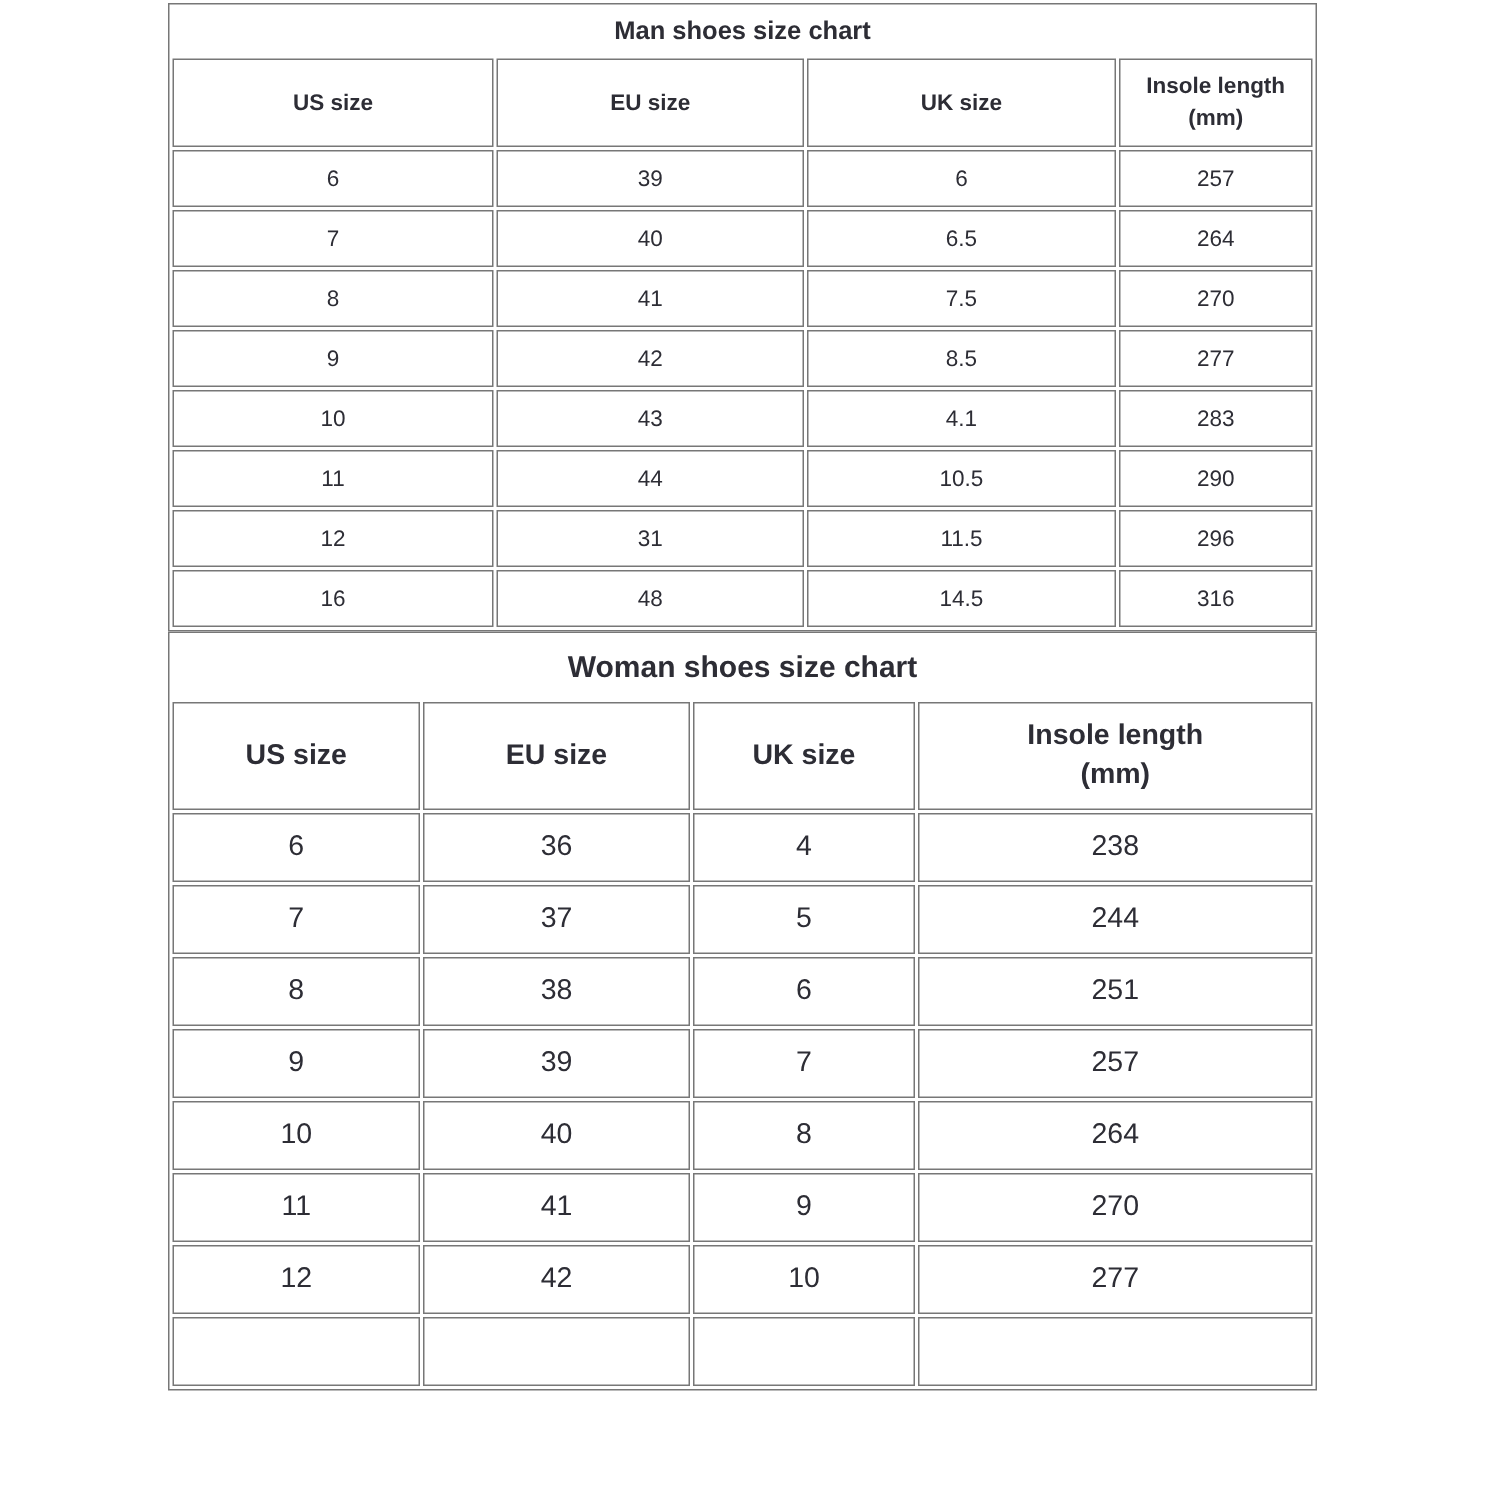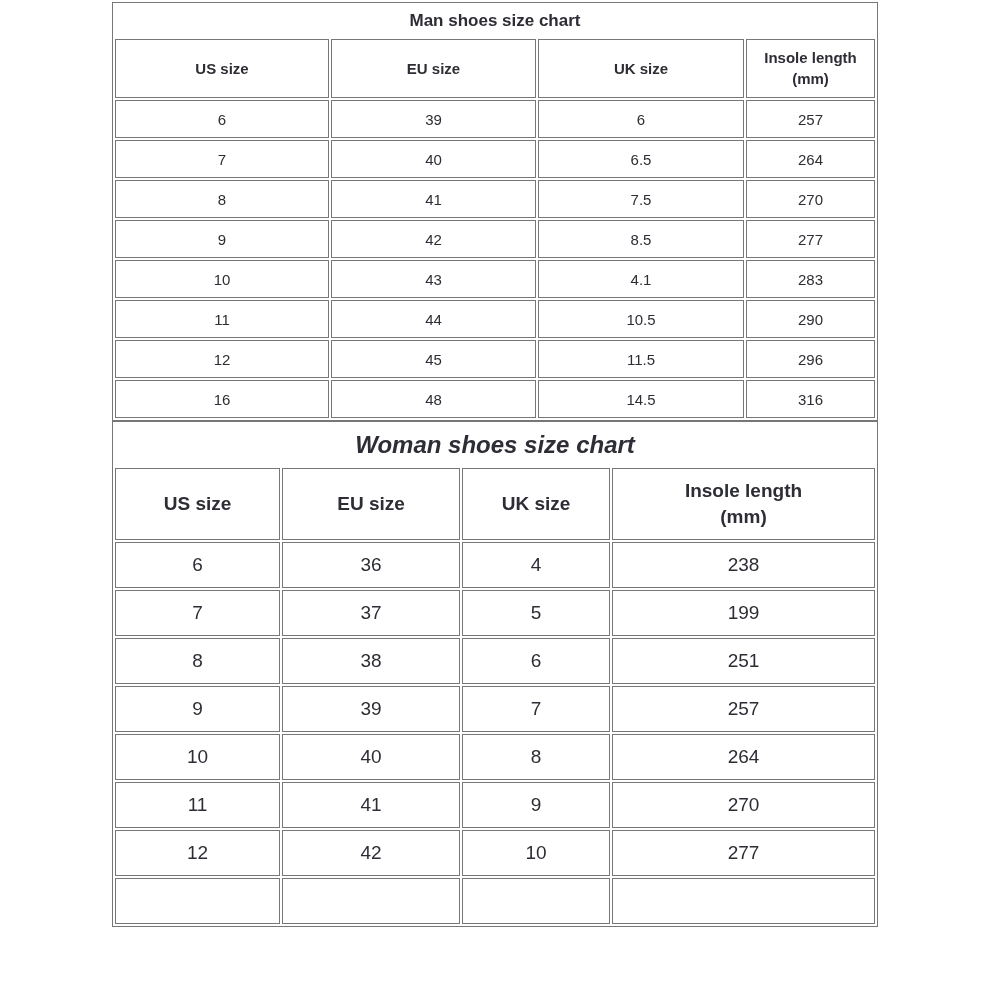--- a/index.html
+++ b/index.html
@@ -49,21 +49,21 @@
   }
   .insole {
     white-space: pre-line;
     line-height: 1.35;
   }
   
   table.man .title-cell { height: 32px; font-size: 17px; }
   table.man th { height: 57px; font-size: 15px; font-weight: bold; }
   table.man td.cell { height: 36px; font-size: 15px; }
   
-  table.woman .title-cell { height: 42px; font-size: 24px; font-style: italic; }
+  table.woman .title-cell { height: 42px; font-size: 20px; }
   table.woman th { height: 70px; font-size: 19px; font-weight: bold; }
   table.woman td.cell { height: 44px; font-size: 19px; }
 </style>
 </head>
 <body>
 
 <div class="sheet">
   <div class="tables">
 
     <table class="man">
@@ -115,21 +115,21 @@
         <td class="cell">283</td>
       </tr>
       <tr>
         <td class="cell">11</td>
         <td class="cell">44</td>
         <td class="cell">10.5</td>
         <td class="cell">290</td>
       </tr>
       <tr>
         <td class="cell">12</td>
-        <td class="cell">45</td>
+        <td class="cell">31</td>
         <td class="cell">11.5</td>
         <td class="cell">296</td>
       </tr>
       <tr>
         <td class="cell">16</td>
         <td class="cell">48</td>
         <td class="cell">14.5</td>
         <td class="cell">316</td>
       </tr>
     </tbody>
@@ -156,21 +156,21 @@
       <tr>
         <td class="cell">6</td>
         <td class="cell">36</td>
         <td class="cell">4</td>
         <td class="cell">238</td>
       </tr>
       <tr>
         <td class="cell">7</td>
         <td class="cell">37</td>
         <td class="cell">5</td>
-        <td class="cell">199</td>
+        <td class="cell">244</td>
       </tr>
       <tr>
         <td class="cell">8</td>
         <td class="cell">38</td>
         <td class="cell">6</td>
         <td class="cell">251</td>
       </tr>
       <tr>
         <td class="cell">9</td>
         <td class="cell">39</td>

